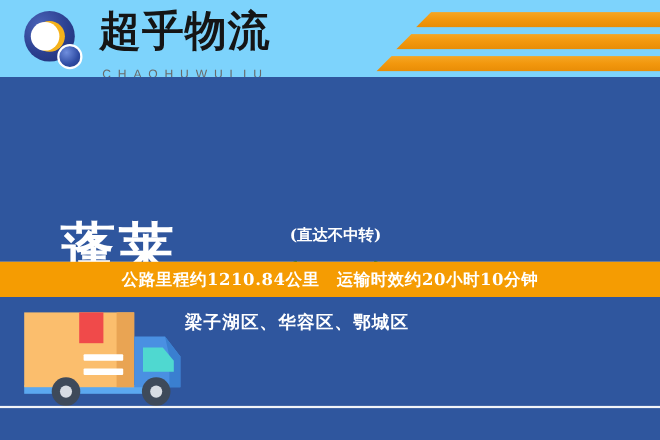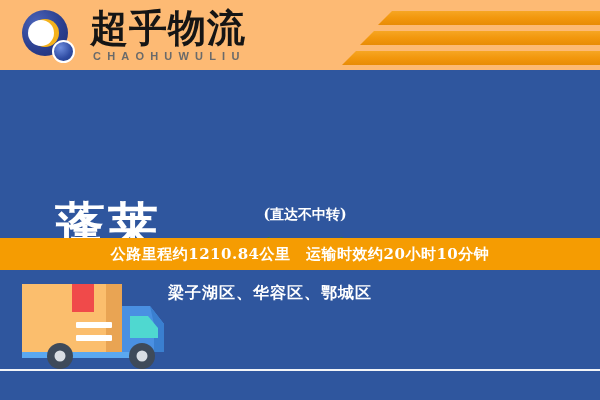--- a/index.html
+++ b/index.html
@@ -15,21 +15,21 @@
     background: #ffffff;
     font-family: "Liberation Serif", "DejaVu Serif", serif;
   }
 
   
   #header {
     position: absolute;
     left: 0; top: 0;
     width: 600px;
     height: 70px;
-    background: #fdba74;
+    background: #7dd3fc;
     overflow: hidden;
   }
   #logo-mark {
     position: absolute;
     left: 22px;
     top: 10px;
     width: 54px;
     height: 54px;
   }
   #logo-mark .disc {
@@ -72,25 +72,25 @@
     font-size: 38px;
     font-weight: 700;
     color: #151515;
     letter-spacing: 1px;
     line-height: 42px;
     white-space: nowrap;
   }
   #logo-sub {
     font-family: "Liberation Sans", sans-serif;
     font-size: 11px;
-    font-weight: 700;
+    font-weight: 400;
     color: #6a6a6a;
     letter-spacing: 6.2px;
     line-height: 14px;
-    margin-top: 0;
+    margin-top: 12px;
     margin-left: 3px;
     white-space: nowrap;
   }
   .stripe {
     position: absolute;
     height: 14px;
     background: linear-gradient(180deg, #f6a623 0%, #f2970d 50%, #e88c06 100%);
     right: 0;
   }
   #stripe-1 { top: 11px; left: 378px;

